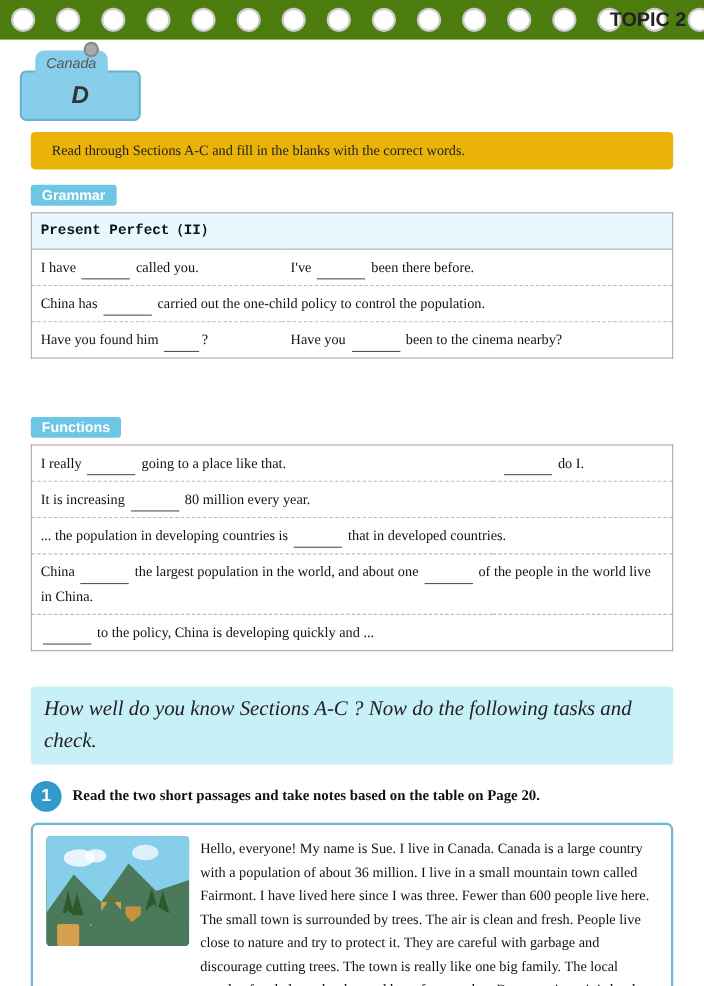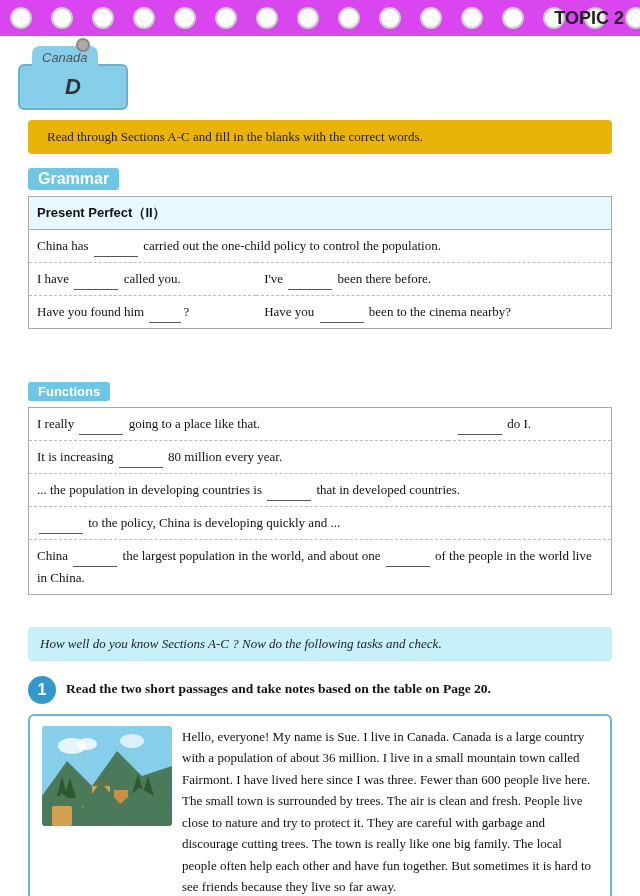--- a/index.html
+++ b/index.html
@@ -10,21 +10,21 @@
       background: #ffffff;
       font-family: 'Times New Roman', Times, serif;
       font-size: 13px;
       color: #111;
       position: relative;
       overflow-x: hidden;
     }
 
     
     .top-dots {
-      background: #d946ef;
+      background: #4d7c0f;
       width: 100%;
       height: 36px;
       display: flex;
       align-items: center;
       padding: 0 10px;
       gap: 19px;
       position: relative;
     }
     .dot {
       width: 22px;
@@ -113,41 +113,41 @@
       color: #222;
       line-height: 1.5;
     }
 
     
     .grammar-label {
       display: inline-block;
       background: #6EC6E6;
       color: #fff;
       font-weight: bold;
-      font-size: 16px;
+      font-size: 13px;
       padding: 2px 10px;
       border-radius: 3px;
       margin-bottom: 6px;
       font-family: Arial, sans-serif;
     }
 
     
     .grammar-table {
       border: 1.5px solid #aaa;
       width: 100%;
       border-collapse: collapse;
       margin-bottom: 14px;
       font-size: 13px;
     }
     .grammar-table .header-row td {
       background: #e8f8ff;
       font-weight: bold;
       padding: 5px 8px;
       border-bottom: 1.5px solid #aaa;
-      font-family: Liberation Sans, sans-serif;
+      font-family: Liberation Mono, monospace;
       font-size: 13px;
     }
     .grammar-table td {
       padding: 5px 8px;
       vertical-align: top;
       border-bottom: 1px dashed #bbb;
       line-height: 1.7;
     }
     .grammar-table tr:last-child td {
       border-bottom: none;
@@ -201,21 +201,21 @@
     .functions-table tr:last-child td {
       border-bottom: none;
     }
 
     
     .check-box {
       background: #c8f0f8;
       border-radius: 4px;
       padding: 7px 12px;
       margin-bottom: 14px;
-      font-size: 13px;
+      font-size: 19px;
       color: #222;
       line-height: 1.5;
       font-style: italic;
     }
 
     
     .task-row {
       display: flex;
       align-items: flex-start;
       gap: 10px;
@@ -349,30 +349,30 @@
   <div>
     <span class="grammar-label">Grammar</span>
     <table class="grammar-table">
       <tbody>
           <tr class="header-row">
         <td colspan="2">
           <span>Present Perfect（II）</span>
         </td>
       </tr>
       <tr>
+        <td>
+          I have <span class="blank"></span> called you.
+        </td>
+        <td>
+          I've <span class="blank"></span> been there before.
+        </td>
+      </tr>
+      <tr>
         <td colspan="2">
           China has <span class="blank"></span> carried out the one-child policy to control the population.
-        </td>
-      </tr>
-      <tr>
-        <td>
-          I have <span class="blank"></span> called you.
-        </td>
-        <td>
-          I've <span class="blank"></span> been there before.
         </td>
       </tr>
       <tr>
         <td>
           Have you found him <span class="blank-sm"></span>?
         </td>
         <td>
           Have you <span class="blank"></span> been to the cinema nearby?
         </td>
       </tr>
@@ -397,26 +397,26 @@
           It is increasing <span class="blank"></span> 80 million every year.
         </td>
       </tr>
       <tr>
         <td colspan="2">
           ... the population in developing countries is <span class="blank"></span> that in developed countries.
         </td>
       </tr>
       <tr>
         <td colspan="2">
+          China <span class="blank"></span> the largest population in the world, and about one <span class="blank"></span> of the people in the world live in China.
+        </td>
+      </tr>
+      <tr>
+        <td colspan="2">
           <span class="blank"></span> to the policy, China is developing quickly and ...
-        </td>
-      </tr>
-      <tr>
-        <td colspan="2">
-          China <span class="blank"></span> the largest population in the world, and about one <span class="blank"></span> of the people in the world live in China.
         </td>
       </tr>
     </tbody>
       </table>
   </div>
 
   <div class="check-box">
     <span>How well do you know Sections A-C ? Now do the following tasks and check.</span>
   </div>
 

